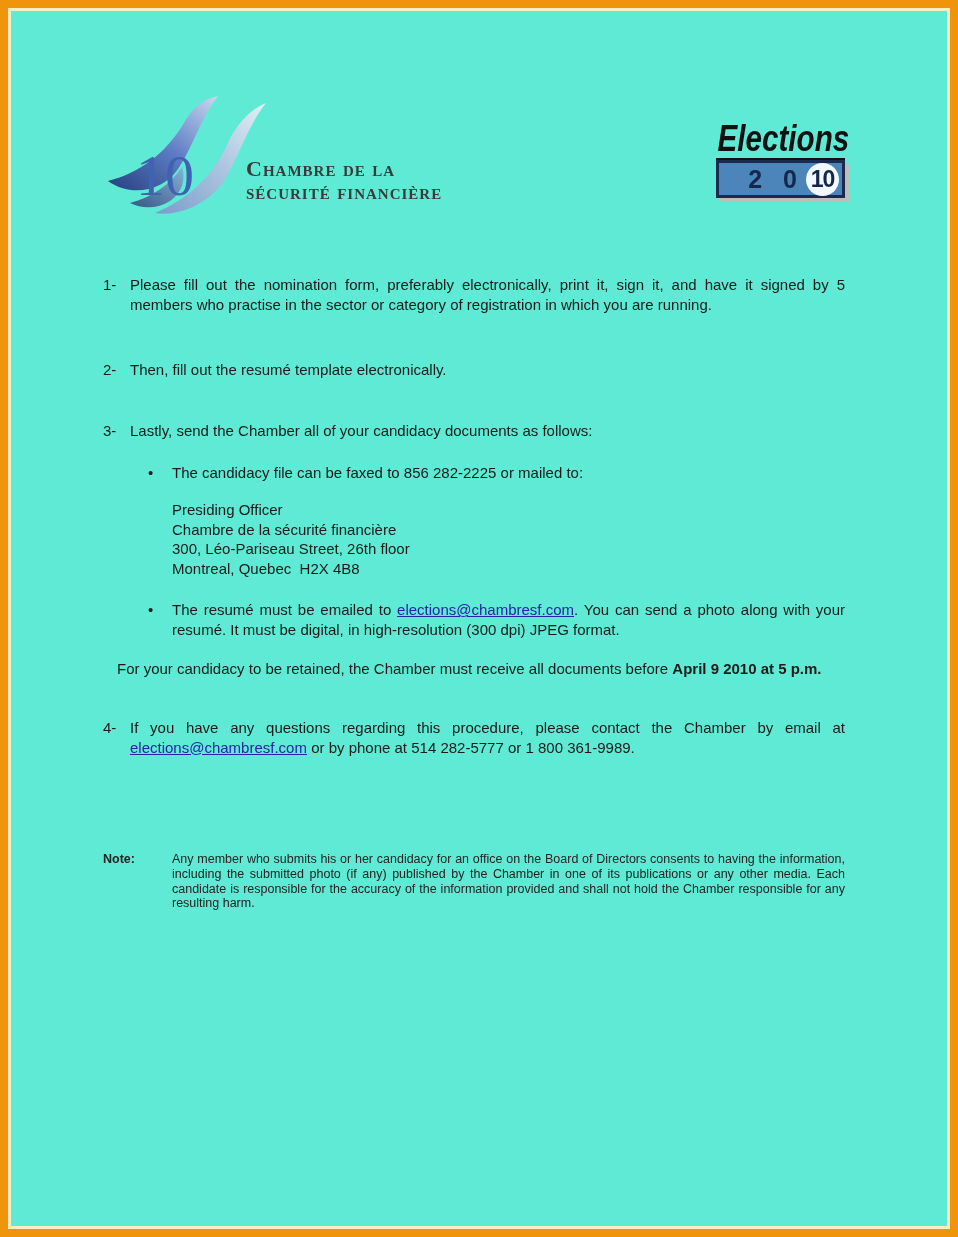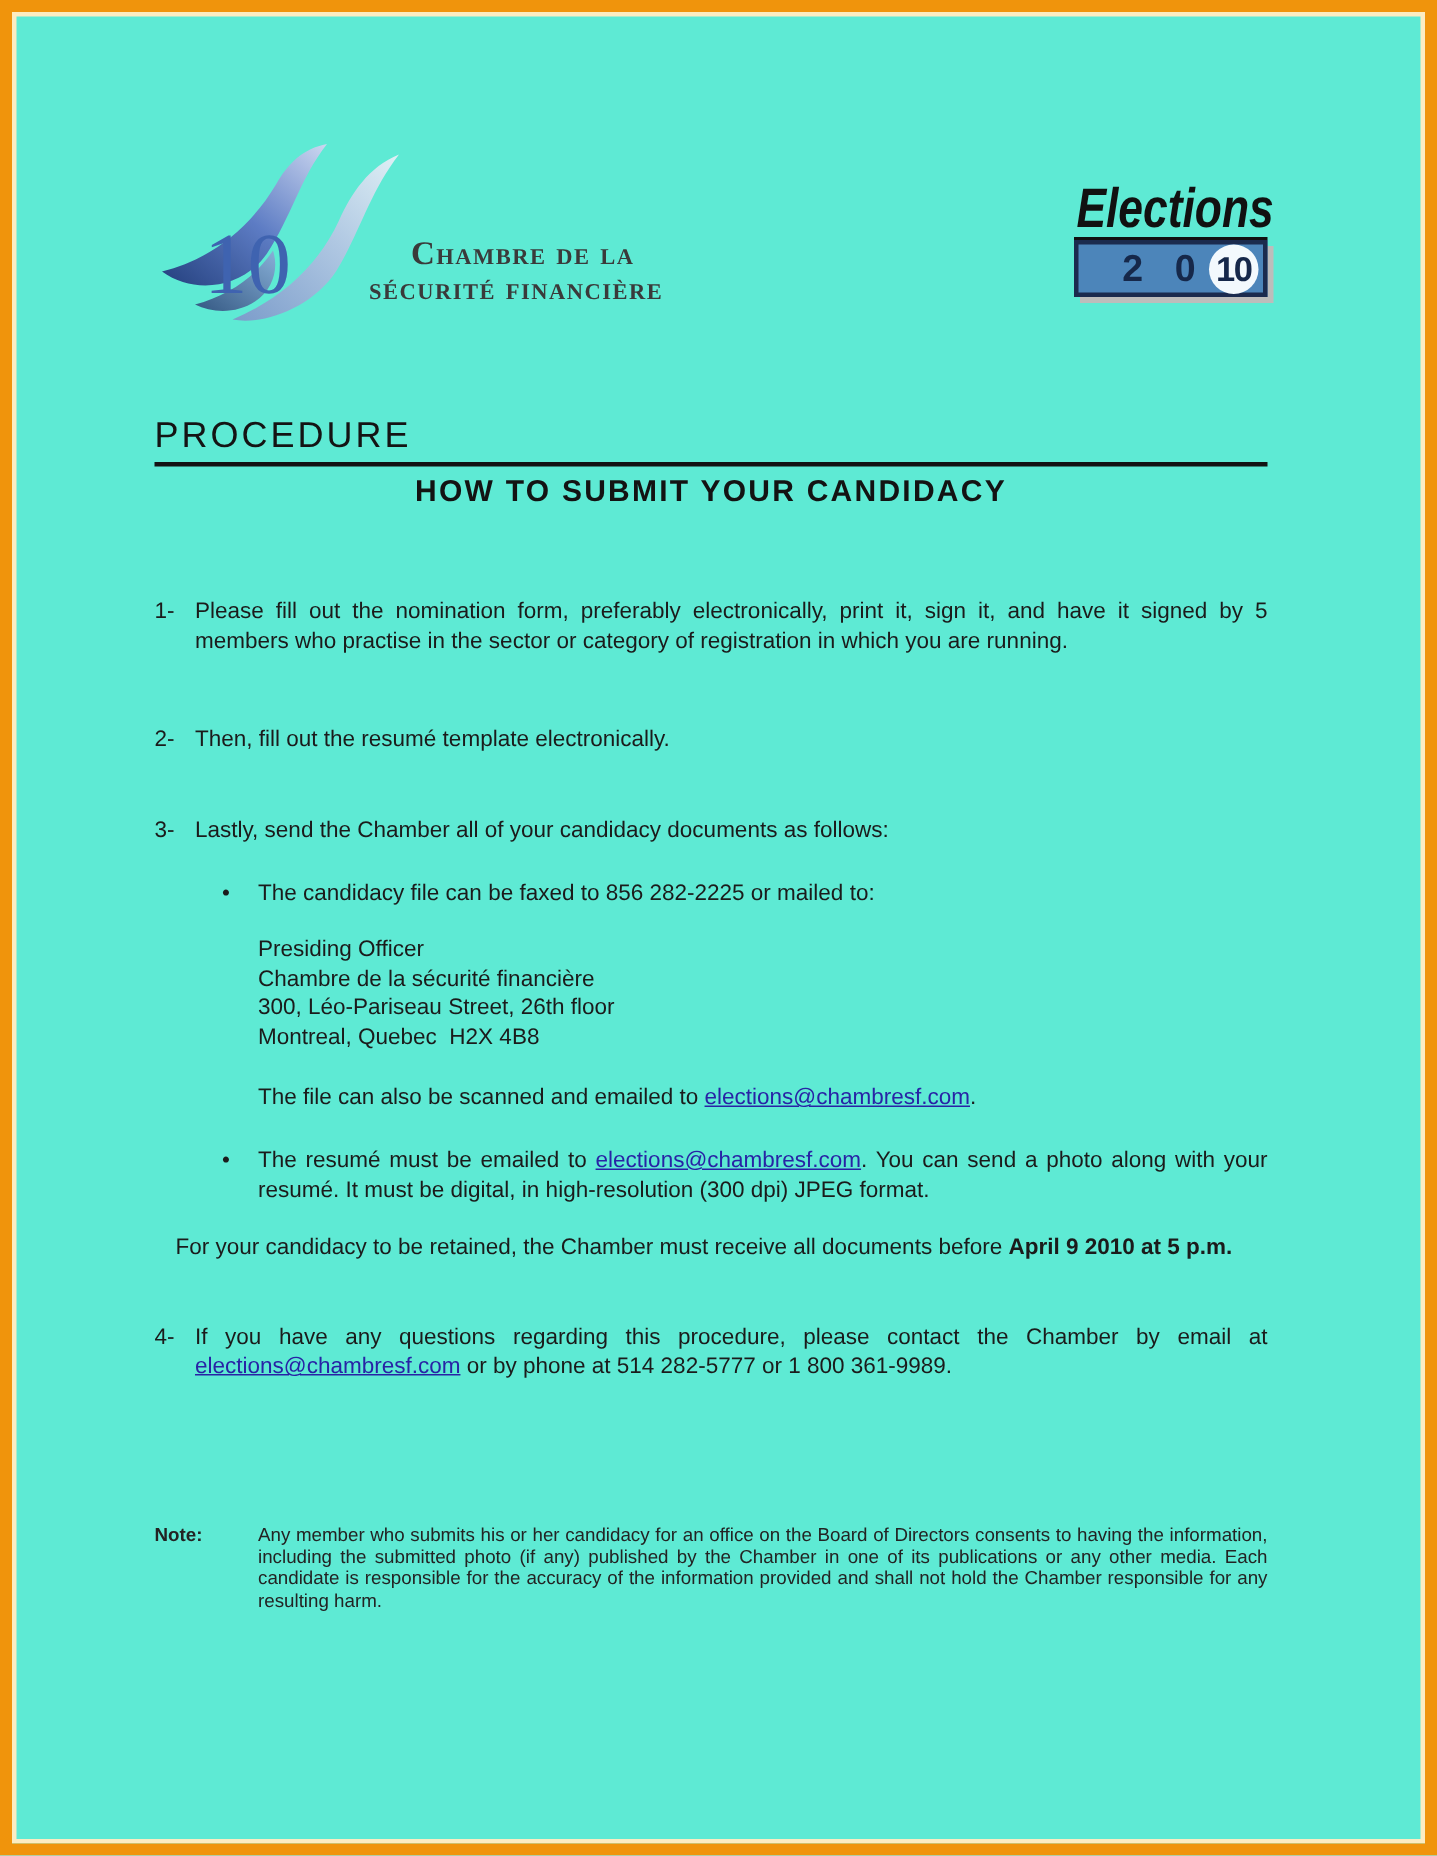--- a/index.html
+++ b/index.html
@@ -26,21 +26,21 @@
   }
   .csf-logo { display:flex; align-items:flex-end; }
   .csf-logo svg { display:block; }
   .csf-wordmark {
     margin-left:-34px;
     margin-bottom:14px;
     font-family:"Liberation Serif", serif;
     color:#3a3a3a;
     line-height:1.05;
   }
-  .csf-wordmark .l1 { font-size:22px; font-variant:small-caps; letter-spacing:1px; font-weight:600;margin-left:28px; }
+  .csf-wordmark .l1 { font-size:22px; font-variant:small-caps; letter-spacing:1px; font-weight:600; }
   .csf-wordmark .l2 { font-size:22px; font-variant:small-caps; letter-spacing:1px; font-weight:600; }
 
   .elections-logo { margin-top:26px; width:129px; }
   .elections-word {
     font-style:italic; font-weight:bold;
     font-size:37px; line-height:36px;
     transform:scaleX(0.80); transform-origin:left bottom;
     white-space:nowrap;
     color:#111;
     padding-left:2px;
@@ -153,25 +153,20 @@
       <div class="elections-word">Elections</div>
       <div class="elections-underline"></div>
       <div class="elections-box">
         <span class="elections-digits">2 0</span>
         <span class="elections-circle">10</span>
       </div>
     </div>
 
   </div>
 
-  <div class="title-block">
-    <div class="page-title">PROCEDURE</div>
-    <div class="title-rule"></div>
-    <div class="page-subtitle">HOW TO SUBMIT YOUR CANDIDACY</div>
-  </div>
 
   <div class="step step-1 body-text">
     <div class="step-num">1-</div>
     <div class="step-body">Please fill out the nomination form, preferably electronically, print it, sign it, and have it signed by 5 members who practise in the sector or category of registration in which you are running.</div>
   </div>
 
   <div class="step step-2 body-text">
     <div class="step-num">2-</div>
     <div class="step-body">Then, fill out the resumé template electronically.</div>
   </div>
@@ -186,23 +181,20 @@
     <div class="bullet-body">The candidacy file can be faxed to 856 282-2225 or mailed to:</div>
   </div>
 
   <div class="address-block body-text">
     <div>Presiding Officer</div>
     <div>Chambre de la sécurité financière</div>
     <div>300, Léo-Pariseau Street, 26th floor</div>
     <div>Montreal, Quebec&nbsp; H2X 4B8</div>
   </div>
 
-  <div class="scan-line body-text">
-    <span>The file can also be scanned and emailed to </span><a class="email-link" href="#">elections@chambresf.com</a><span>.</span>
-  </div>
 
   <div class="bullet-row bullet-2 body-text">
     <div class="bullet-dot">•</div>
     <div class="bullet-body">
       <span>The resumé must be emailed to </span><a class="email-link" href="#">elections@chambresf.com</a><span>. You can send a photo along with your resumé. It must be digital, in high-resolution (300 dpi) JPEG format.</span>
     </div>
   </div>
 
   <div class="deadline body-text">
     <span>For your candidacy to be retained, the Chamber must receive all documents before </span><b>April 9 2010 at 5 p.m.</b>

